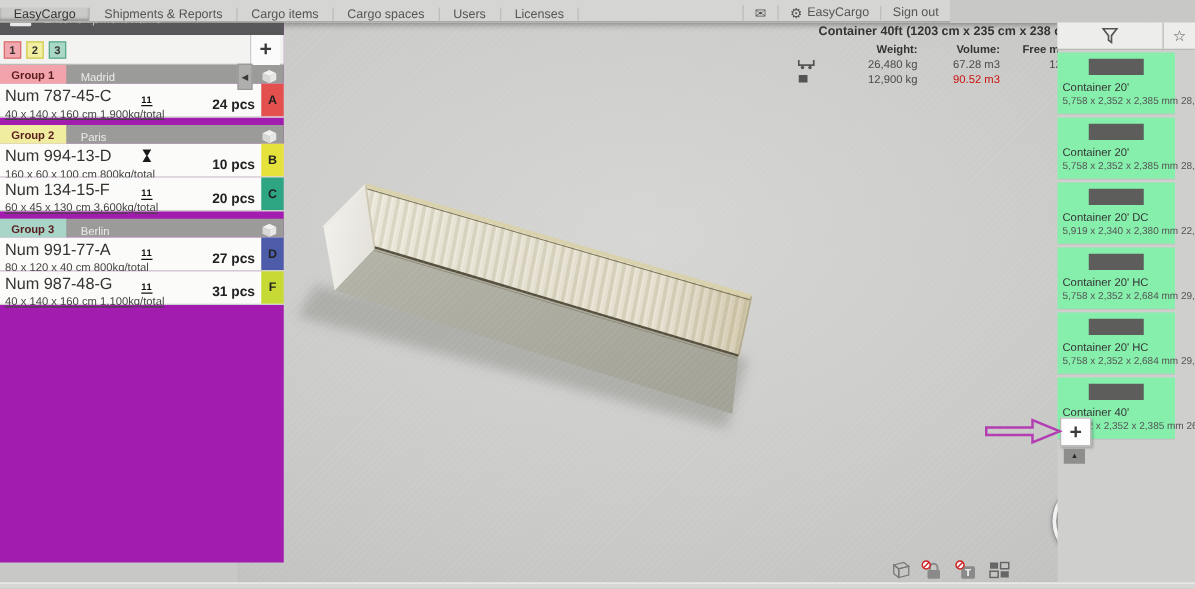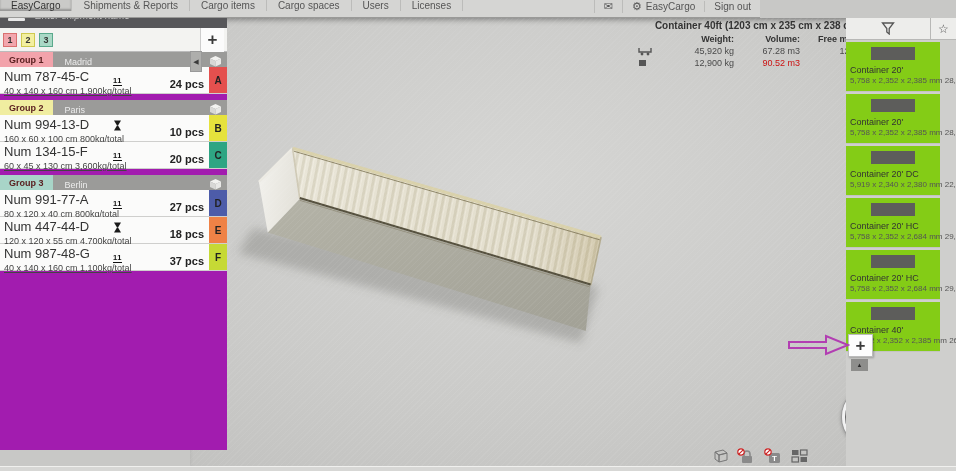--- a/index.html
+++ b/index.html
@@ -2,21 +2,21 @@
 <html><head>
 <meta charset="utf-8">
 <style>
   * { margin:0; padding:0; box-sizing:border-box; }
   html,body { width:956px; height:471px; }
   body { font-family:"Liberation Sans", sans-serif; background:#c8c8c6; overflow:hidden; }
   .screen { position:relative; width:956px; height:471px; background:#c8c8c6; overflow:hidden; }
 
   
   .menubar { position:absolute; left:0; top:0; width:760px; height:18px; background:#d5d5d3;
-             display:flex; align-items:flex-start; border-bottom:1px solid #9a9a98; z-index:40; }
+             display:flex; align-items:flex-end; border-bottom:1px solid #9a9a98; z-index:40; }
   .mtab { display:flex; align-items:center; padding:0 11px; font-size:10px; color:#555;
           border-right:1px solid #bcbcba; cursor:default; }
   .mtab.active { background:#cacac8; box-shadow:inset 0 -2px 2px rgba(0,0,0,.25); color:#333; }
   .menubar .spacer { flex:1; }
   .mb-right { display:flex; align-items:center; }
   .mb-ico { font-size:11px; color:#555; padding:0 9px; border-left:1px solid #bcbcba;
             height:100%; display:flex; align-items:center; gap:4px; }
   .mb-ico .txt { font-size:10px; color:#555; }
 
   
@@ -91,21 +91,21 @@
          display:flex; align-items:center; justify-content:center; cursor:pointer; }
   .hex.cam { left:2px; top:2px; } .hex.prn { left:11px; top:19px; } .hex.shr { left:2px; top:36px; }
 
   
   .rpanel { position:absolute; left:846px; top:18px; width:110px; height:448px; background:#cfcfcd; z-index:30; }
   .rp-head { height:22px; background:#ededeb; border-bottom:1px solid #b8b8b6; display:flex; align-items:stretch; }
   .rp-filter { flex:1; display:flex; align-items:center; justify-content:center; cursor:pointer; }
   .rp-star { width:26px; border-left:1px solid #b8b8b6; display:flex; align-items:center;
              justify-content:center; font-size:12px; color:#555; cursor:pointer; }
   .rp-list { padding-top:2px; }
-  .ccard { height:50px; margin:0 16px 2px 0; background:#84cc16; border-bottom:1px solid #c4c4c2;
+  .ccard { height:50px; margin:0 16px 2px 0; background:#86efac; border-bottom:1px solid #c4c4c2;
            position:relative; cursor:pointer; padding-top:5px; }
   .ccard .thumb { width:44px; height:13px; background:#5d5d5b; margin:0 auto; }
   .ccard .cname { font-size:9px; color:#333; margin:5px 0 0 4px; }
   .ccard .cdims { font-size:8px; color:#555; margin:1px 0 0 4px; white-space:nowrap; }
   .add-container { position:absolute; left:2px; top:316px; width:25px; height:23px; background:#fdfdfd;
                    border:1px solid #bbb; box-shadow:1px 1px 2px rgba(0,0,0,.25); display:flex;
                    align-items:center; justify-content:center; font-size:17px; font-weight:bold;
                    color:#3a3a3a; cursor:pointer; z-index:32; }
   .scroll-up { position:absolute; left:5px; top:341px; width:17px; height:12px; background:#8e8e8c;
                display:flex; align-items:center; justify-content:center; font-size:6px; color:#2a2a2a;
@@ -217,21 +217,21 @@
         <span class="h">Volume:</span>
         <span class="h">Free meters:</span>
 
         <span class="info-ic">
           <svg width="14" height="9" viewBox="0 0 14 9">
               <path d="M1 1 v4 h12 v-4" fill="none" stroke="#555" stroke-width="1.4"></path>
               <circle cx="4" cy="7" r="1.4" fill="#555"></circle>
               <circle cx="10" cy="7" r="1.4" fill="#555"></circle>
             </svg>
         </span>
-        <span class="v">45,920 kg</span>
+        <span class="v">26,480 kg</span>
         <span class="v">67.28 m3</span>
         <span class="v">12.03 m</span>
 
         <span class="info-ic">
           <svg width="9" height="8" viewBox="0 0 9 8">
               <rect x="1" y="1" width="7" height="6" fill="#555"></rect>
             </svg>
         </span>
         <span class="v">12,900 kg</span>
         <span class="v red">90.52 m3</span>
@@ -419,45 +419,30 @@
         <div class="it-dims">80 x 120 x 40 cm 800kg/total</div>
         <span class="it-icon">
           <span class="tilt" style="display: inline-block;"></span>
           
         </span>
         <span class="it-pcs">27 pcs</span>
       </div>
       <div class="letter" style="background: rgb(77, 92, 169);">D</div>
     </div>
 
-    <div class="item">
-      <div class="it-body">
-        <div class="it-num">Num 447-44-D</div>
-        <div class="it-dims">120 x 120 x 55 cm 4,700kg/total</div>
-        <span class="it-icon">
-          
-          <svg class="hg" style="display: inline-block;" width="9" height="11" viewBox="0 0 9 11">
-            <path d="M1 0.5 H8 L5 5.5 H4 Z" fill="#1a1a1a"></path>
-            <path d="M1 10.5 H8 L5 5.5 H4 Z" fill="#1a1a1a"></path>
-          </svg>
-        </span>
-        <span class="it-pcs">18 pcs</span>
-      </div>
-      <div class="letter" style="background: rgb(239, 130, 70);">E</div>
-    </div>
 
     <div class="item">
       <div class="it-body">
         <div class="it-num">Num 987-48-G</div>
         <div class="it-dims">40 x 140 x 160 cm 1,100kg/total</div>
         <span class="it-icon">
           <span class="tilt" style="display: inline-block;"></span>
           
         </span>
-        <span class="it-pcs">37 pcs</span>
+        <span class="it-pcs">31 pcs</span>
       </div>
       <div class="letter" style="background: rgb(198, 217, 53);">F</div>
     </div>
   </div>
     </div>
   </div>
   </div>
   <div class="collapse-btn">◀</div>
 
   <div class="rpanel">

